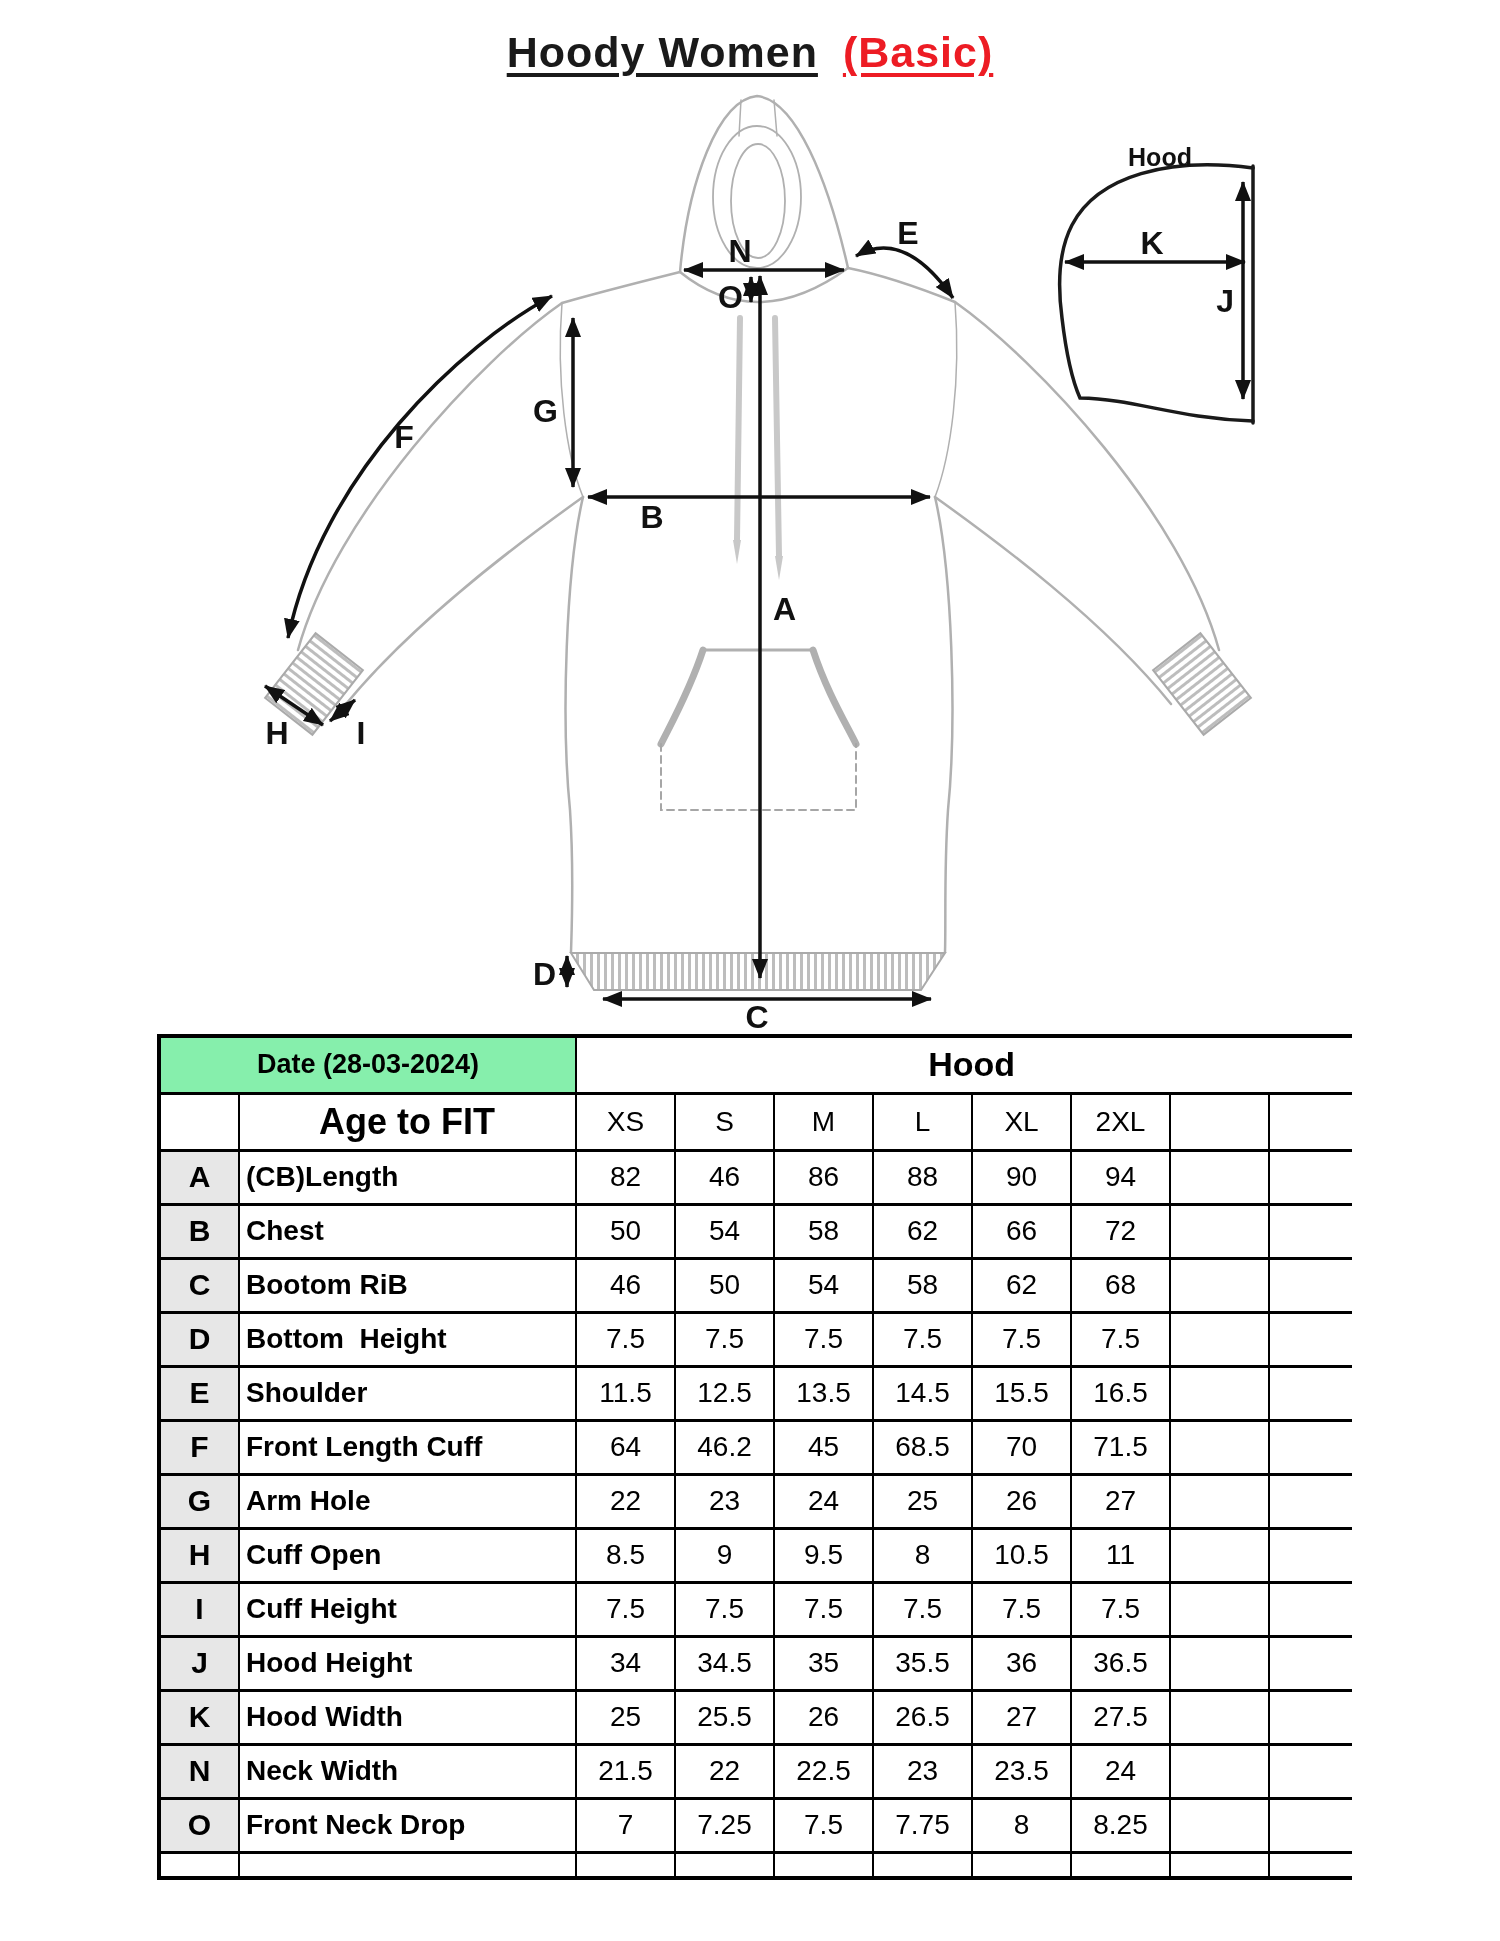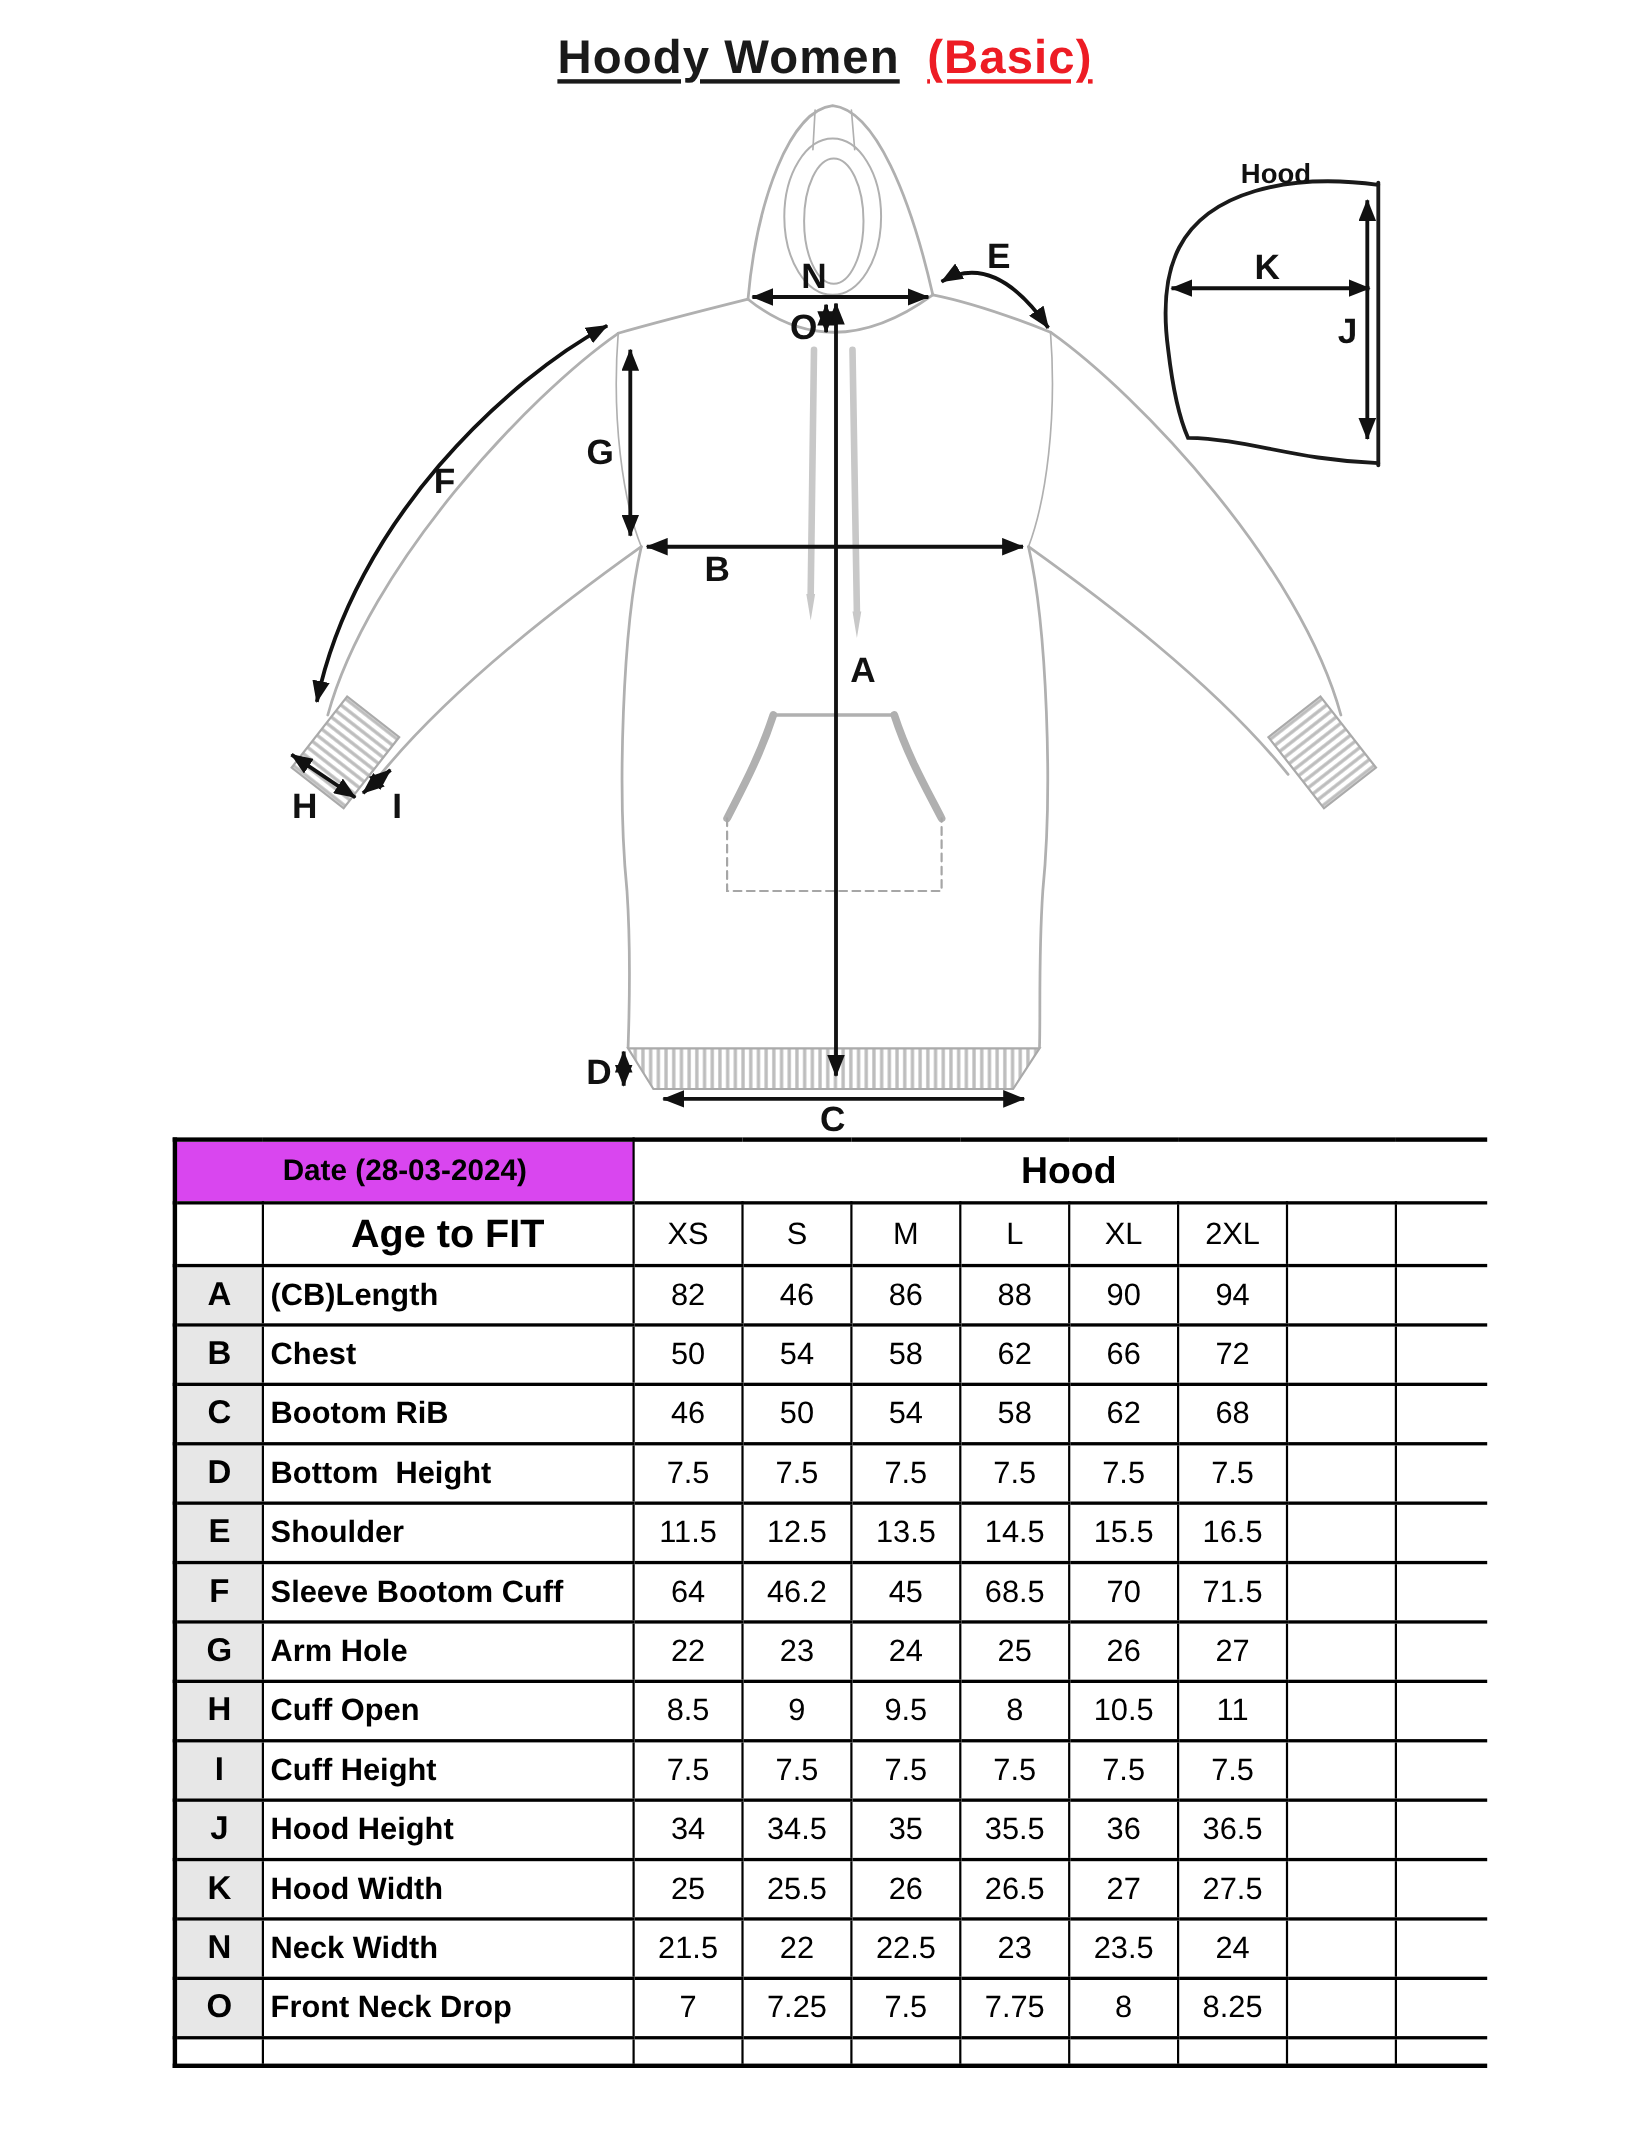--- a/index.html
+++ b/index.html
@@ -15,21 +15,21 @@
   .dlabel{font-family:"Liberation Sans",sans-serif;font-size:32px;font-weight:bold;fill:#111;}
   .hoodlabel{font-family:"Liberation Sans",sans-serif;font-size:25px;font-weight:bold;fill:#111;}
   
   .spec-wrap{position:absolute;top:1034px;left:157px;width:1213px;}
   table.spec{border-collapse:collapse;table-layout:fixed;width:1213px;border:4px solid #000;}
   table.spec td, table.spec th{border:2px solid #000;border-top-width:3px;border-bottom-width:3px;
       overflow:hidden;white-space:pre;font-family:"Liberation Sans",sans-serif;color:#000;}
   tr.r-date{height:57px;} tr.r-age{height:57px;}
   tbody.databody tr{height:54px;}
   tr.r-foot{height:50px;} tr.r-partial{height:26px;}
-  .c-date{background:#d946ef;font-weight:bold;font-size:27px;text-align:center;}
+  .c-date{background:#86efac;font-weight:bold;font-size:27px;text-align:center;}
   .c-hood{font-weight:bold;font-size:34px;text-align:center;background:#fff;}
   .c-agefit{font-weight:bold;font-size:36px;text-align:center;padding-right:2px;}
   .c-size{font-weight:normal;font-size:28px;text-align:center;}
   td.letter{background:#e7e7e7;font-weight:bold;font-size:30px;text-align:center;}
   td.rowlabel{font-weight:bold;font-size:28px;text-align:left;padding-left:6px;}
   td.val{font-weight:normal;font-size:28px;text-align:center;}
   td.c-foot{font-weight:bold;font-size:31px;text-align:center;}
 </style>
 </head>
 <body>
@@ -255,21 +255,21 @@
             <td class="val">12.5</td>
             <td class="val">13.5</td>
             <td class="val">14.5</td>
             <td class="val">15.5</td>
             <td class="val">16.5</td>
             <td class="val"></td>
             <td class="val"></td>
           </tr>
           <tr>
             <td class="letter">F</td>
-            <td class="rowlabel">Sleeve Bootom Cuff</td>
+            <td class="rowlabel">Front Length Cuff</td>
             <td class="val">64</td>
             <td class="val">46.2</td>
             <td class="val">45</td>
             <td class="val">68.5</td>
             <td class="val">70</td>
             <td class="val">71.5</td>
             <td class="val"></td>
             <td class="val"></td>
           </tr>
           <tr>

